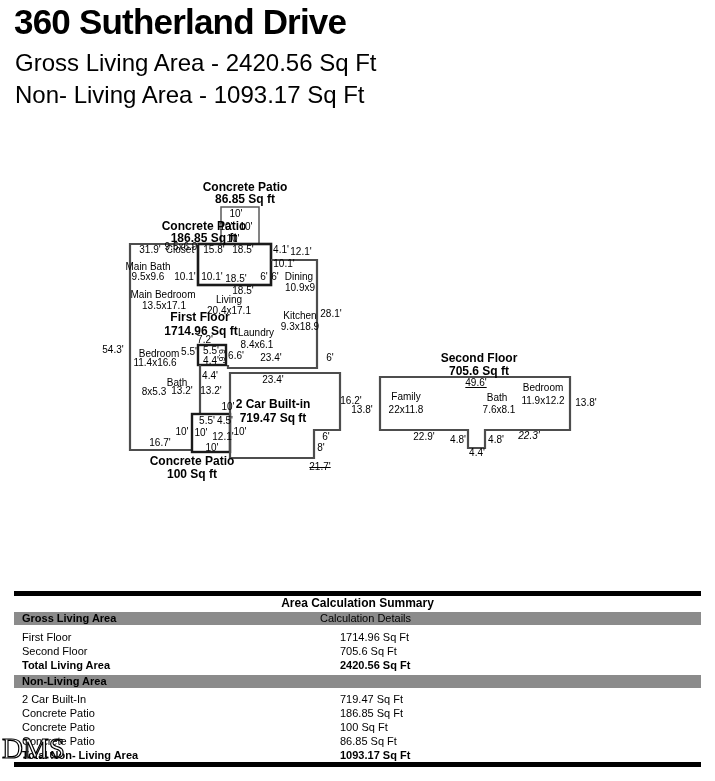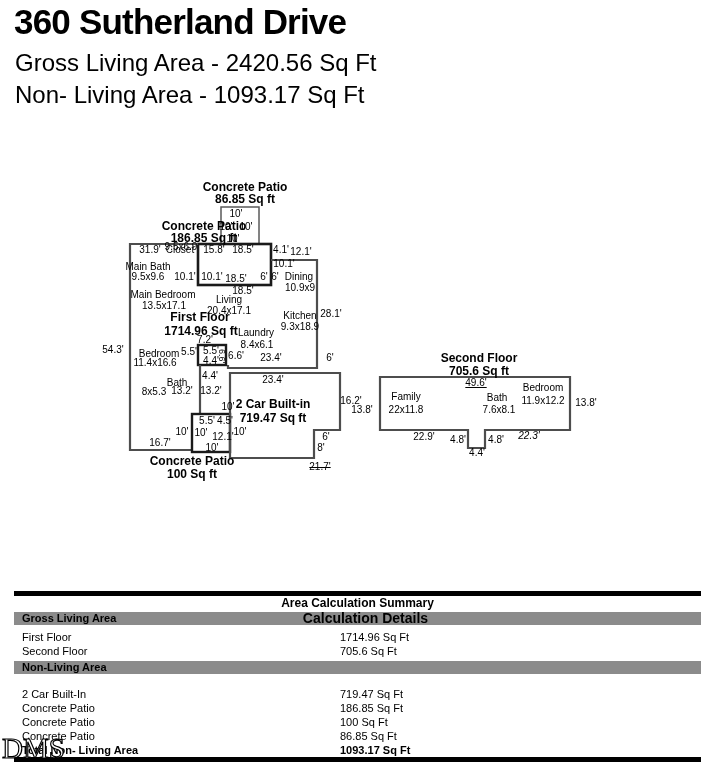--- a/index.html
+++ b/index.html
@@ -22,24 +22,24 @@
   .plan-label.pb{font-weight:bold;font-size:12px;line-height:12px;}
   .plan-label.rot{transform:translate(-50%,-50%) rotate(90deg);font-size:9px;}
   .plan-label.strike{text-decoration:line-through;}
 
   
   .tbl{position:absolute;left:14px;top:591px;width:687px;}
   .bar{height:5px;background:#000;}
   .tbl-title{text-align:center;font-weight:bold;font-size:12px;line-height:15px;}
   .grayrow{position:relative;background:#8b8b8b;height:13px;}
   .grayrow.first{margin:1px 0 5px 0;}
-  .grayrow.second{margin:3px 0 13px 0;}
+  .grayrow.second{margin:3px 0 4px 0;}
   .grayrow .g1{position:absolute;left:8px;top:0;font-weight:bold;font-size:11px;line-height:13px;}
-  .grayrow .g2{position:absolute;left:16px;right:0;text-align:center;font-weight:bold;
-               font-size:14px;line-height:13px;}
+  .grayrow .g2{position:absolute;left:16px;right:0;text-align:center;font-weight:normal;
+               font-size:11px;line-height:13px;}
   .trow{position:relative;height:14px;font-size:11px;line-height:14px;}
   .trow .c1{position:absolute;left:8px;white-space:nowrap;}
   .trow .c2{position:absolute;left:326px;white-space:nowrap;}
   .trow.bold .c1,.trow.bold .c2{font-weight:bold;}
 
   .watermark{position:absolute;left:0px;top:731px;}
 </style>
 </head>
 <body>
 
@@ -170,20 +170,24 @@
     </div>
     <div id="gross-rows">
         <div class="trow">
           <span class="c1">First Floor</span>
           <span class="c2">1714.96 Sq Ft</span>
         </div>
         <div class="trow">
           <span class="c1">Second Floor</span>
           <span class="c2">705.6 Sq Ft</span>
         </div>
+        <div class="trow bold">
+          <span class="c1">Total Living Area</span>
+          <span class="c2">2420.56 Sq Ft</span>
+        </div>
       </div>
     <div class="grayrow second">
       <span class="g1">Non-Living Area</span>
     </div>
     <div id="nonliving-rows">
         <div class="trow">
           <span class="c1">2 Car Built-In</span>
           <span class="c2">719.47 Sq Ft</span>
         </div>
         <div class="trow">

